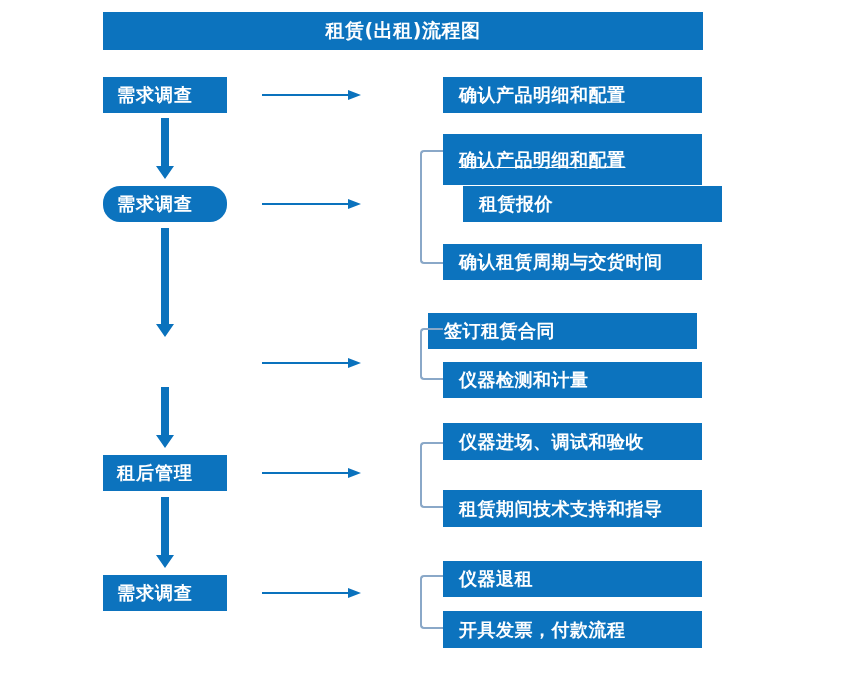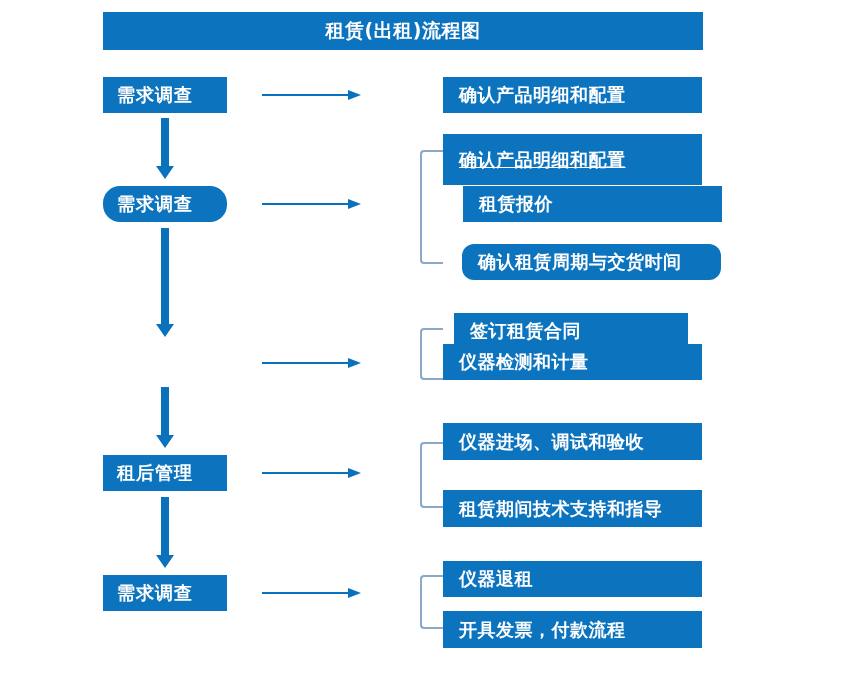--- a/index.html
+++ b/index.html
@@ -91,25 +91,25 @@
   <div class="stage-box" style="left:103px; top:455px; width:124px; height:36px;">租后管理</div>
 
   <div class="stage-box" style="left:103px; top:575px; width:124px; height:36px;">需求调查</div>
 
   <div class="detail-box" style="left:443px; top:77px; width:259px; height:36px;">确认产品明细和配置</div>
 
   <div class="detail-box" style="left:443px; top:134px; width:259px; height:51px;text-decoration:underline;">确认产品明细和配置</div>
 
   <div class="detail-box" style="left:443px; top:186px; width:259px; height:36px;margin-left:20px;">租赁报价</div>
 
-  <div class="detail-box" style="left:462px; top:244px; width:259px; height:36px;border-radius:12px;">确认租赁周期与交货时间</div>
+  <div class="detail-box" style="left:443px; top:244px; width:259px; height:36px;">确认租赁周期与交货时间</div>
 
-  <div class="detail-box" style="left:454px; top:313px; width:234px; height:36px;">签订租赁合同</div>
+  <div class="detail-box" style="left:428px; top:313px; width:269px; height:36px;">签订租赁合同</div>
 
-  <div class="detail-box" style="left:443px; top:344px; width:259px; height:36px;">仪器检测和计量</div>
+  <div class="detail-box" style="left:443px; top:362px; width:259px; height:36px;">仪器检测和计量</div>
 
   <div class="detail-box" style="left:443px; top:423px; width:259px; height:37px;">仪器进场、调试和验收</div>
 
   <div class="detail-box" style="left:443px; top:490px; width:259px; height:37px;">租赁期间技术支持和指导</div>
 
   <div class="detail-box" style="left:443px; top:561px; width:259px; height:36px;">仪器退租</div>
 
   <div class="detail-box" style="left:443px; top:611px; width:259px; height:37px;">开具发票，付款流程</div>
 
   <div class="arrow-right" style="left:262px; top:89px; width:100px;">

